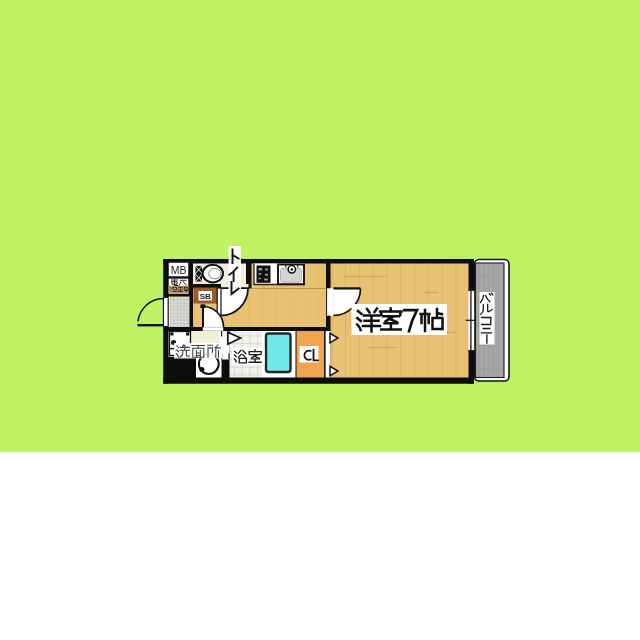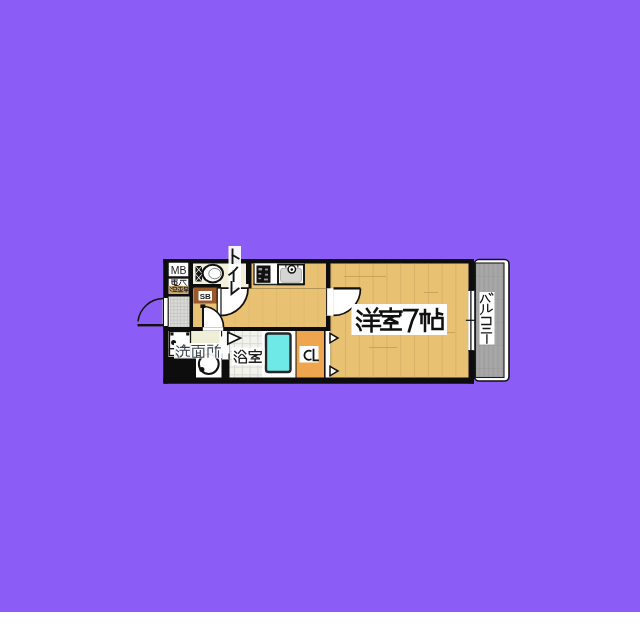--- a/index.html
+++ b/index.html
@@ -1,16 +1,16 @@
 <!DOCTYPE html>
 <html><head>
 <meta charset="utf-8">
 <style>
   html,body{margin:0;padding:0;background:#ffffff;width:640px;height:640px;overflow:hidden;}
-  .stage{position:absolute;left:0;top:0;width:640px;height:612px;background:#8b5cf6;}
+  .stage{position:absolute;left:0;top:0;width:640px;height:452px;background:#bef264;}
   svg{position:absolute;left:0;top:0;}
   text{font-family:"Liberation Sans",sans-serif;}
 </style>
 </head>
 <body>
 <div class="stage">
 <svg width="640" height="640" viewBox="0 0 640 640">
 <defs>
   <pattern id="pk" width="13.8" height="80" patternUnits="userSpaceOnUse">
     <rect x="0" y="0" width="1.1" height="80" fill="#C69C55" opacity="0.5"></rect>

